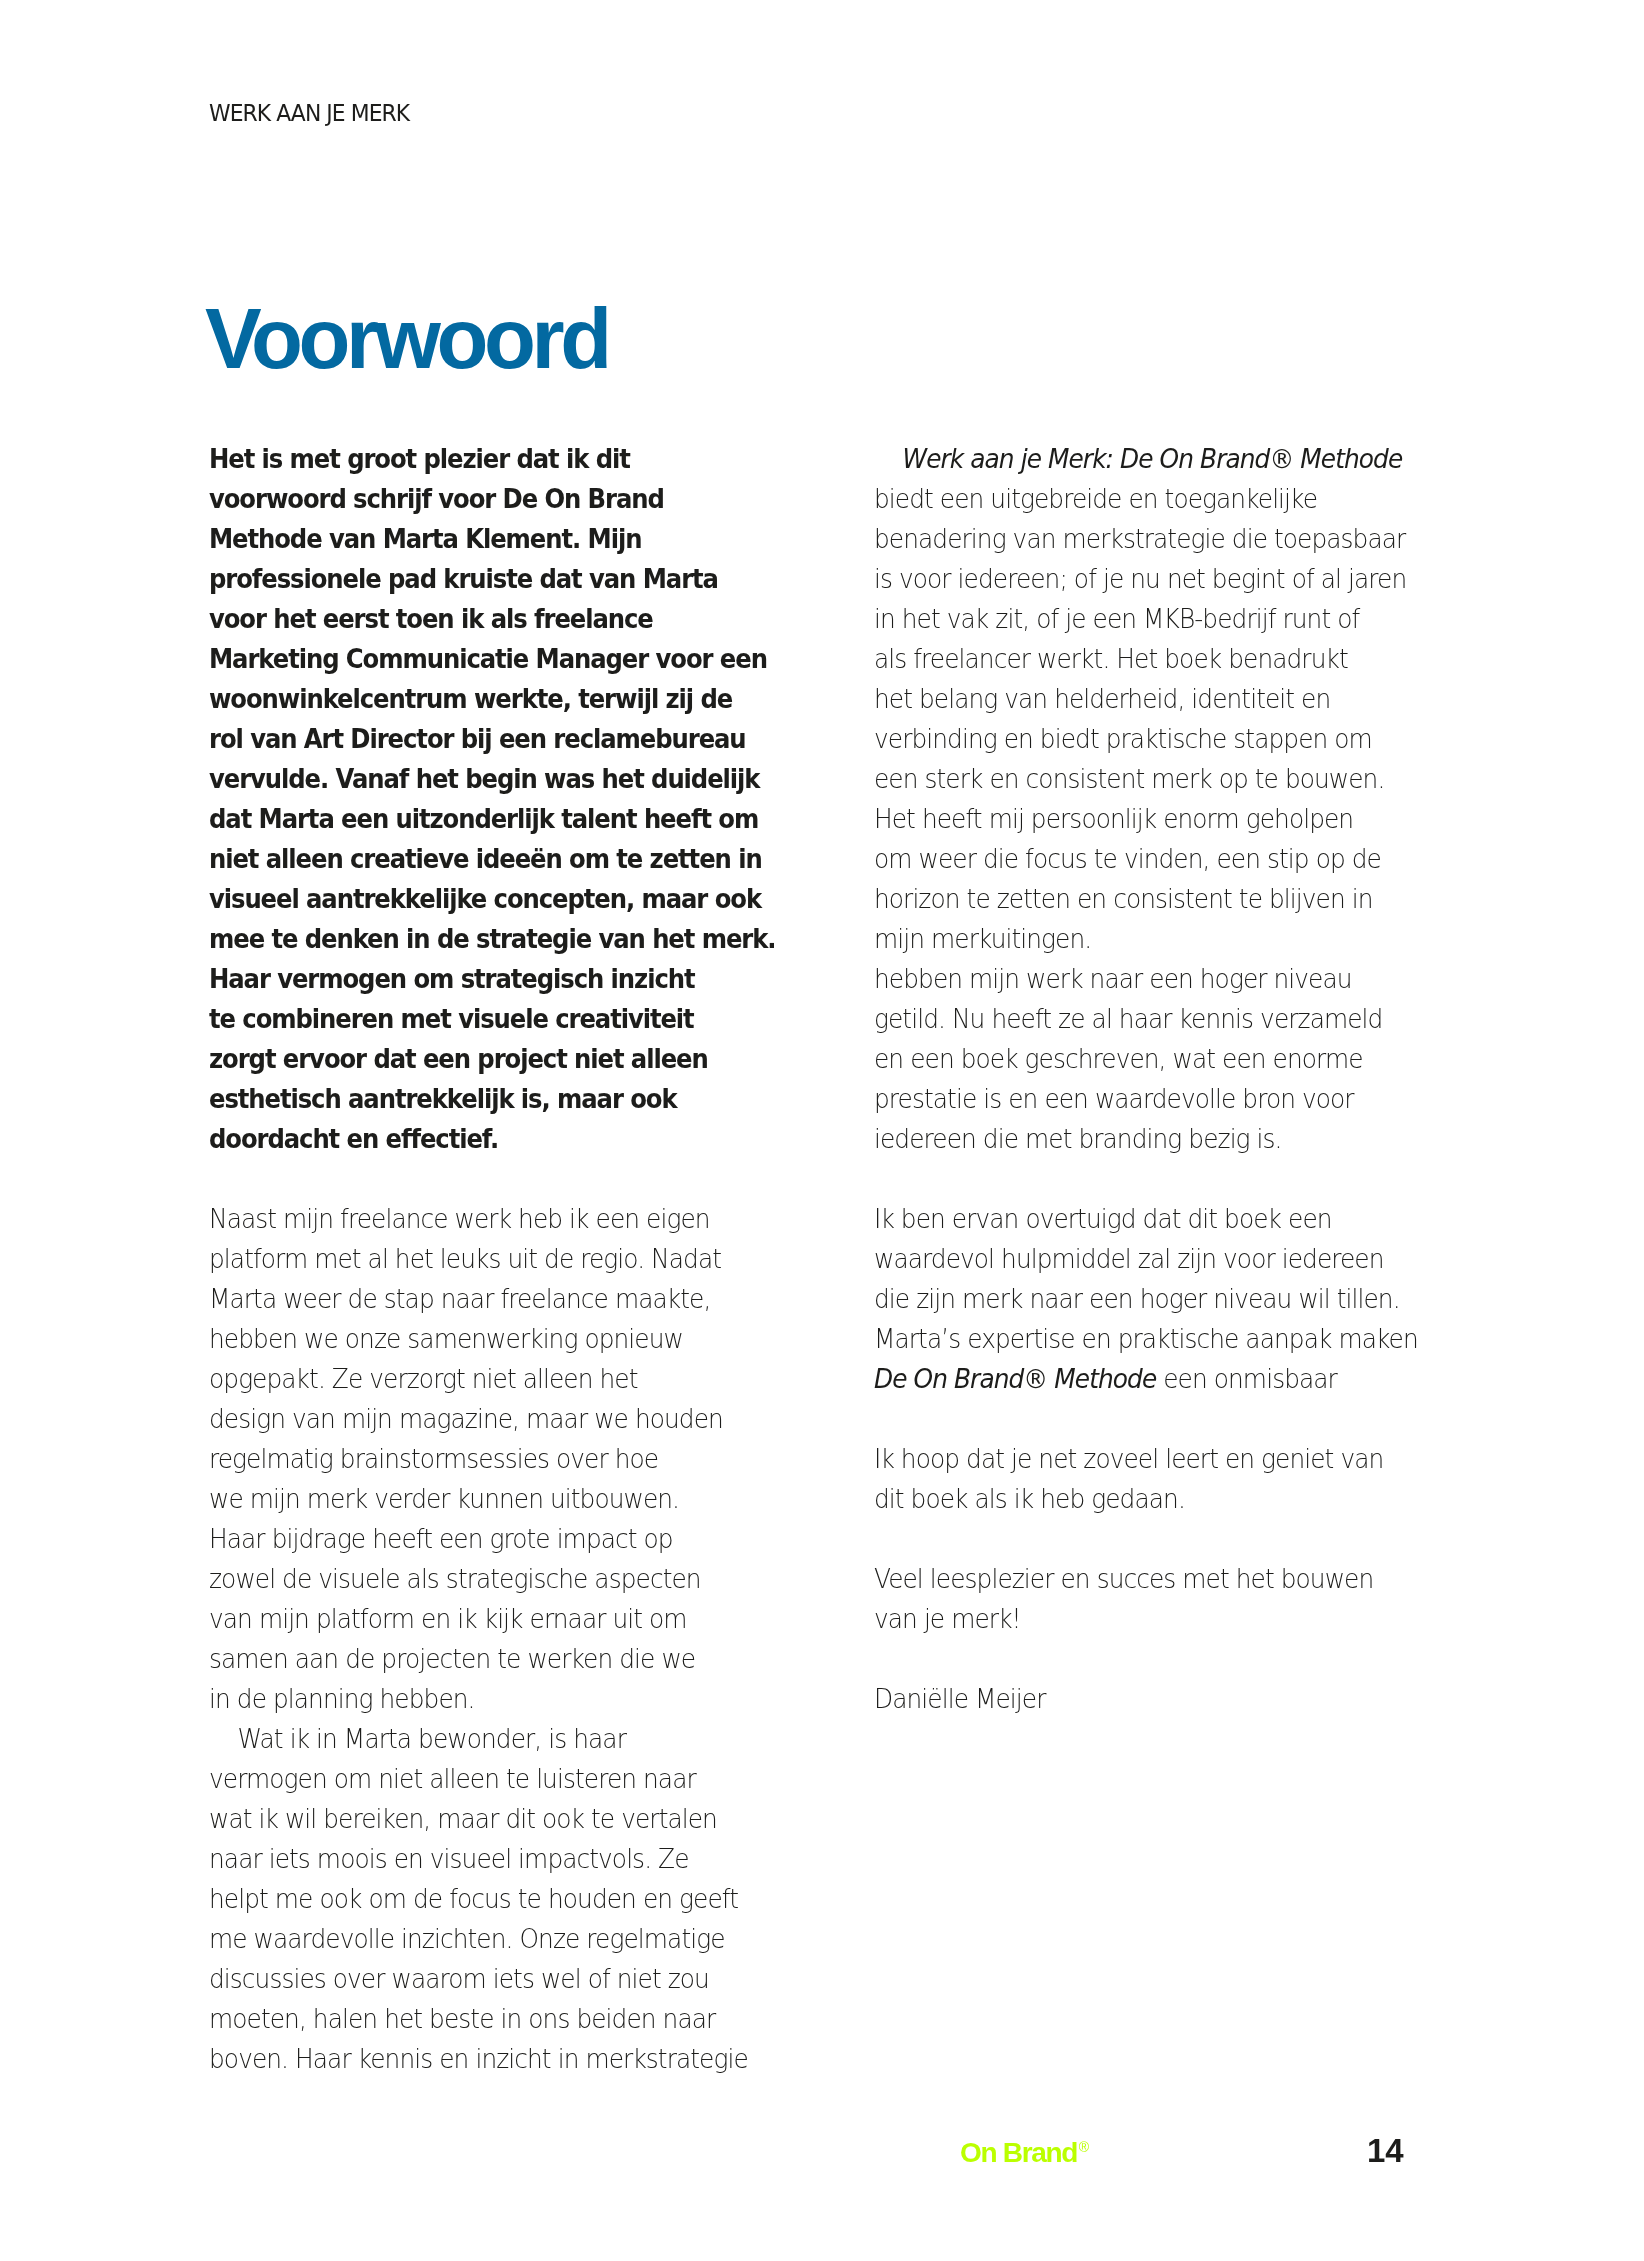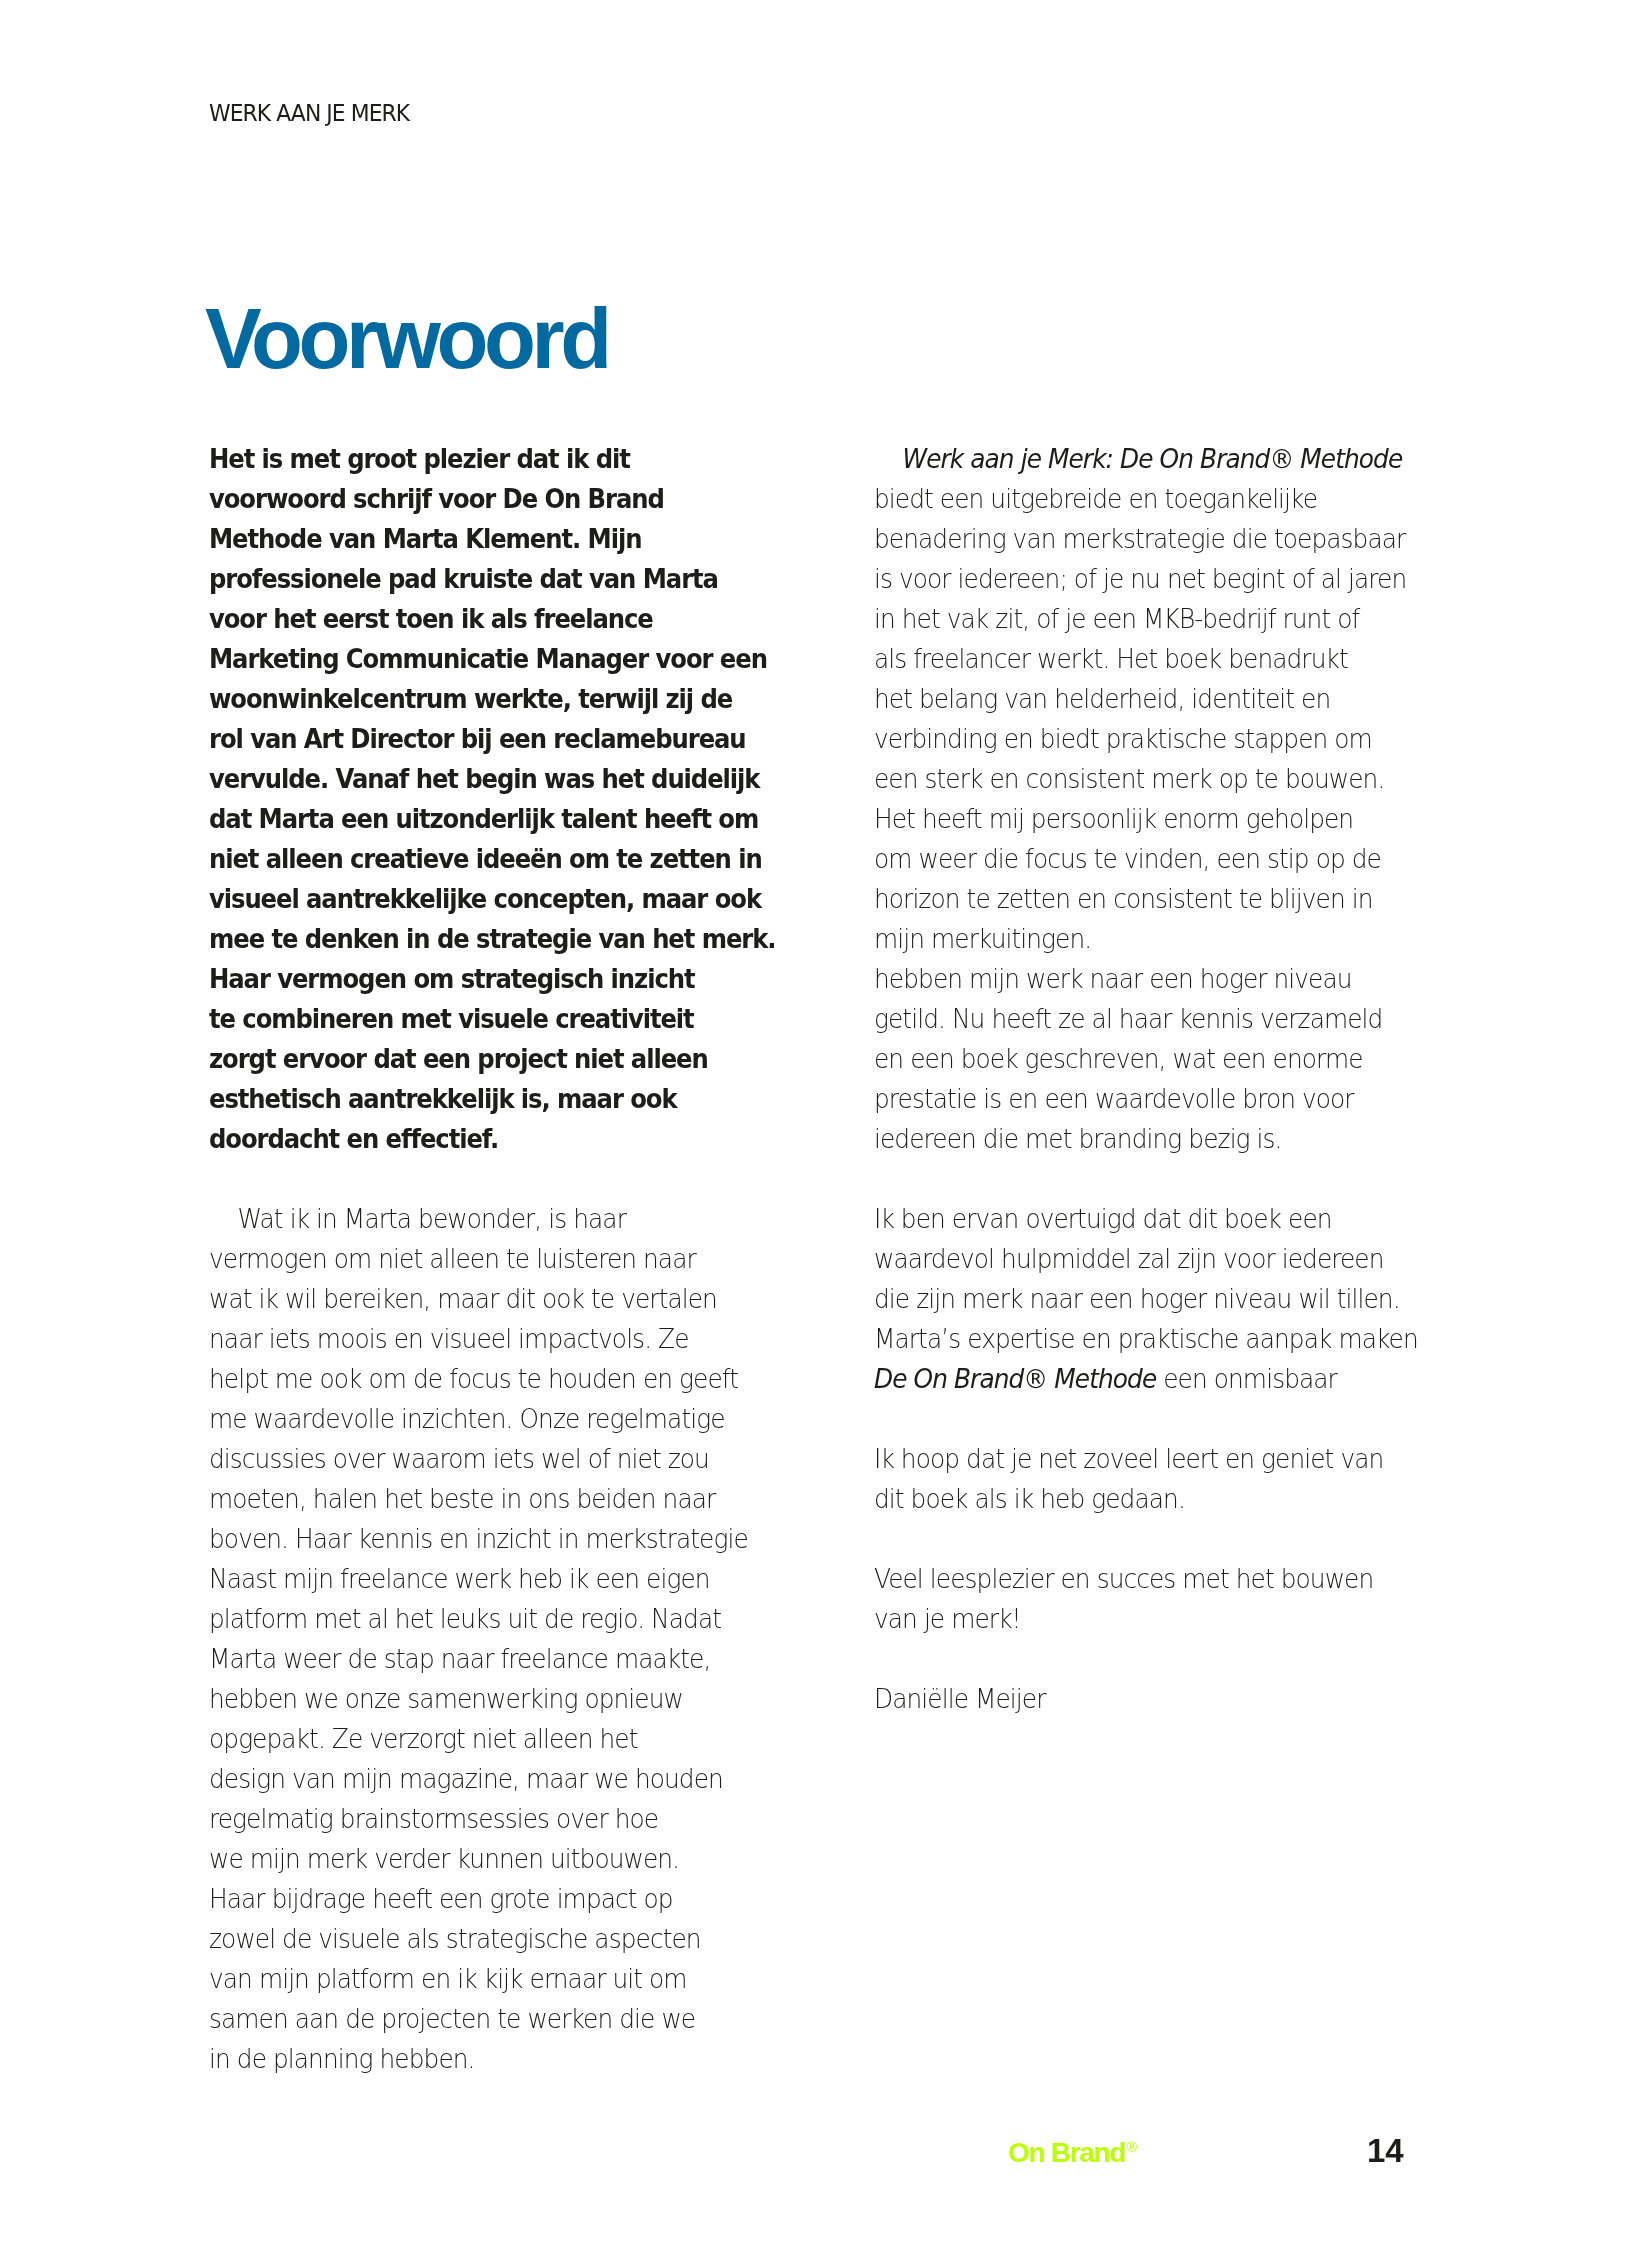--- a/index.html
+++ b/index.html
@@ -14,21 +14,21 @@
     .col { position: absolute; top: 439px; font-size: 27px; line-height: 40px; }
     .col-left { left: 209px; width: 635px; }
     .col-right { left: 874px; width: 644px; }
     .line { display: block; white-space: nowrap; letter-spacing: -1px;
             font-family: "DejaVu Sans", sans-serif; font-weight: 300;
             transform: scaleX(0.92); transform-origin: left; }
     .bold .line { font-weight: bold; letter-spacing: -1.2px; transform: scaleX(0.90); }
     .gap { display: block; height: 40px; }
     .indent { padding-left: 31px; }
     .it { font-style: italic; }
-    .footer-brand { position: absolute; left: 1008px; top: 2137px; font-size: 28px; font-weight: bold;
+    .footer-brand { position: absolute; left: 960px; top: 2137px; font-size: 28px; font-weight: bold;
            color: #bbff00; font-family: "Liberation Sans", sans-serif; letter-spacing: -1.3px; }
     .footer-brand sup { font-size: 14px; font-weight: normal; vertical-align: top; position: relative; top: 1.7px; margin-left: 1.7px; }
     .page-number { position: absolute; left: 1367px; top: 2132px; font-size: 33px; font-weight: bold;
            color: #1d1d1b; font-family: "Liberation Sans", sans-serif; }
   </style>
 </head>
 <body>
 
 <div class="running-head">WERK AAN JE MERK</div>
 
@@ -49,45 +49,45 @@
       <span class="line">niet alleen creatieve ideeën om te zetten in</span>
       <span class="line">visueel aantrekkelijke concepten, maar ook</span>
       <span class="line">mee te denken in de strategie van het merk.</span>
       <span class="line">Haar vermogen om strategisch inzicht</span>
       <span class="line">te combineren met visuele creativiteit</span>
       <span class="line">zorgt ervoor dat een project niet alleen</span>
       <span class="line">esthetisch aantrekkelijk is, maar ook</span>
       <span class="line">doordacht en effectief.</span>
     </div>
   <span class="gap"></span>
-  <div id="p3">
-      <span class="line indent">Wat ik in Marta bewonder, is haar</span>
-      <span class="line">vermogen om niet alleen te luisteren naar</span>
-      <span class="line">wat ik wil bereiken, maar dit ook te vertalen</span>
-      <span class="line">naar iets moois en visueel impactvols. Ze</span>
-      <span class="line">helpt me ook om de focus te houden en geeft</span>
-      <span class="line">me waardevolle inzichten. Onze regelmatige</span>
-      <span class="line">discussies over waarom iets wel of niet zou</span>
-      <span class="line">moeten, halen het beste in ons beiden naar</span>
-      <span class="line">boven. Haar kennis en inzicht in merkstrategie</span>
-    </div>
   <div id="p2">
       <span class="line">Naast mijn freelance werk heb ik een eigen</span>
       <span class="line">platform met al het leuks uit de regio. Nadat</span>
       <span class="line">Marta weer de stap naar freelance maakte,</span>
       <span class="line">hebben we onze samenwerking opnieuw</span>
       <span class="line">opgepakt. Ze verzorgt niet alleen het</span>
       <span class="line">design van mijn magazine, maar we houden</span>
       <span class="line">regelmatig brainstormsessies over hoe</span>
       <span class="line">we mijn merk verder kunnen uitbouwen.</span>
       <span class="line">Haar bijdrage heeft een grote impact op</span>
       <span class="line">zowel de visuele als strategische aspecten</span>
       <span class="line">van mijn platform en ik kijk ernaar uit om</span>
       <span class="line">samen aan de projecten te werken die we</span>
       <span class="line">in de planning hebben.</span>
+    </div>
+  <div id="p3">
+      <span class="line indent">Wat ik in Marta bewonder, is haar</span>
+      <span class="line">vermogen om niet alleen te luisteren naar</span>
+      <span class="line">wat ik wil bereiken, maar dit ook te vertalen</span>
+      <span class="line">naar iets moois en visueel impactvols. Ze</span>
+      <span class="line">helpt me ook om de focus te houden en geeft</span>
+      <span class="line">me waardevolle inzichten. Onze regelmatige</span>
+      <span class="line">discussies over waarom iets wel of niet zou</span>
+      <span class="line">moeten, halen het beste in ons beiden naar</span>
+      <span class="line">boven. Haar kennis en inzicht in merkstrategie</span>
     </div>
 </div>
 
 <div class="col col-right">
   <div>
     <span class="line indent it">Werk aan je Merk: De On Brand® Methode</span>
     <div id="p4">
         <span class="line">biedt een uitgebreide en toegankelijke</span>
         <span class="line">benadering van merkstrategie die toepasbaar</span>
         <span class="line">is voor iedereen; of je nu net begint of al jaren</span>

